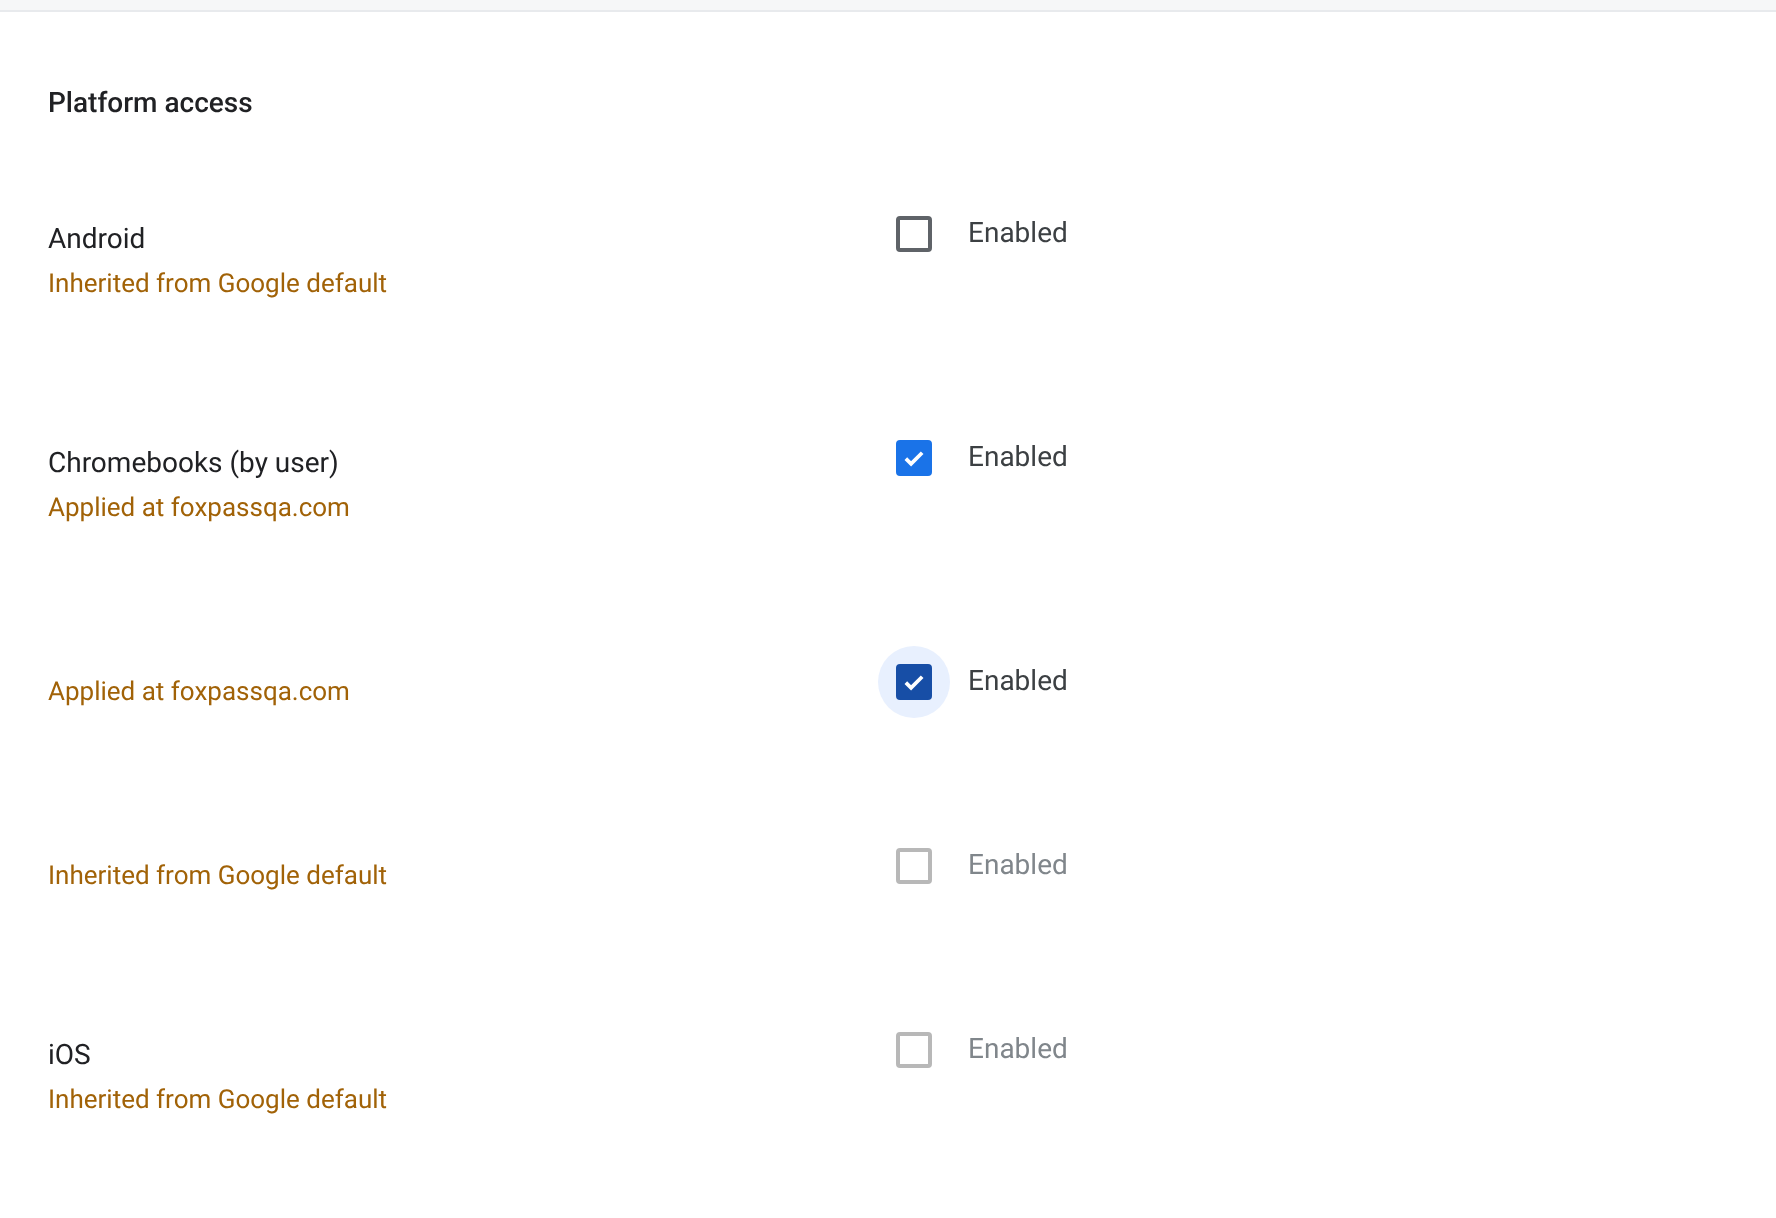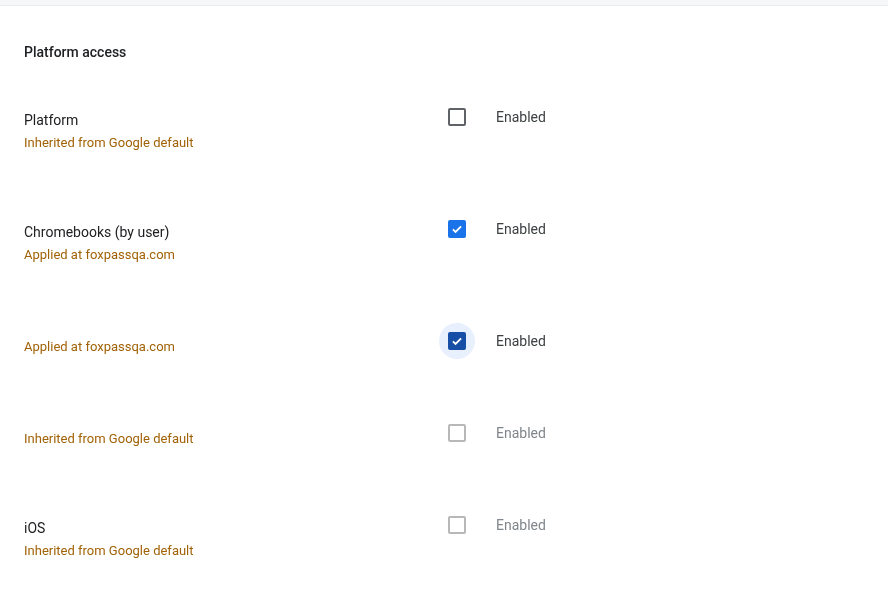--- a/index.html
+++ b/index.html
@@ -46,21 +46,21 @@
     .label-sub {
       font-size: 13px;
       color: #a16207;
       font-weight: 400;
       margin-top: 4px;
       line-height: 18px;
     }
     .control-col {
       display: flex;
       align-items: center;
-      gap: 30px;
+      gap: 18px;
       position: relative;
     }
     .checkbox-wrap {
       width: 18px;
       height: 18px;
       position: relative;
       display: flex;
       align-items: center;
       justify-content: center;
     }
@@ -111,21 +111,21 @@
 </head>
 <body>
 
 <div class="top-border"></div>
 
 <div class="content">
   <div class="section-title">Platform access</div>
 
   <div class="row">
     <div class="label-col">
-      <div class="label-title">Platform</div>
+      <div class="label-title">Android</div>
       <div class="label-sub">Inherited from Google default</div>
     </div>
     <div class="control-col">
       <div class="checkbox-wrap">
         <div class="checkbox"></div>
       </div>
       <span class="check-label">Enabled</span>
     </div>
   </div>
 

